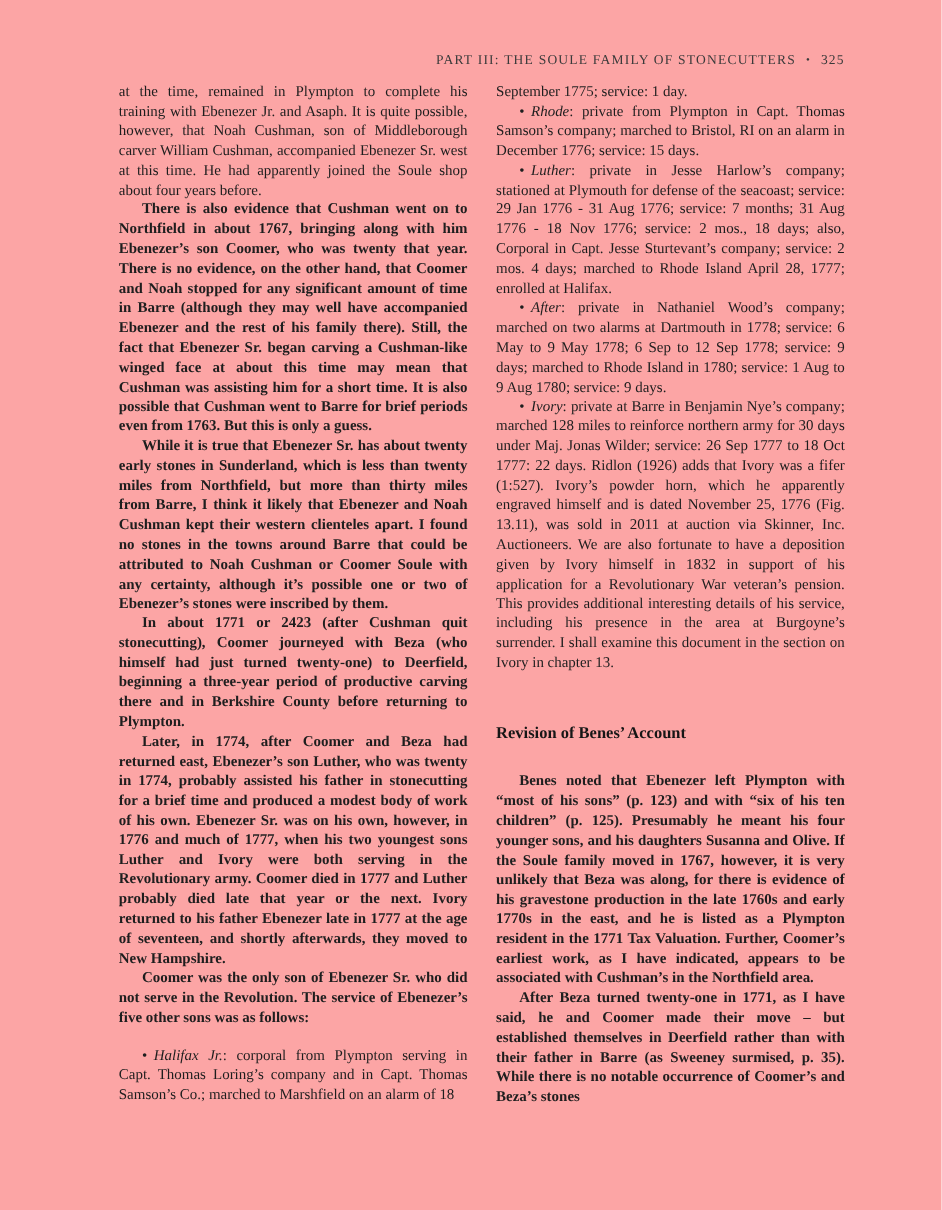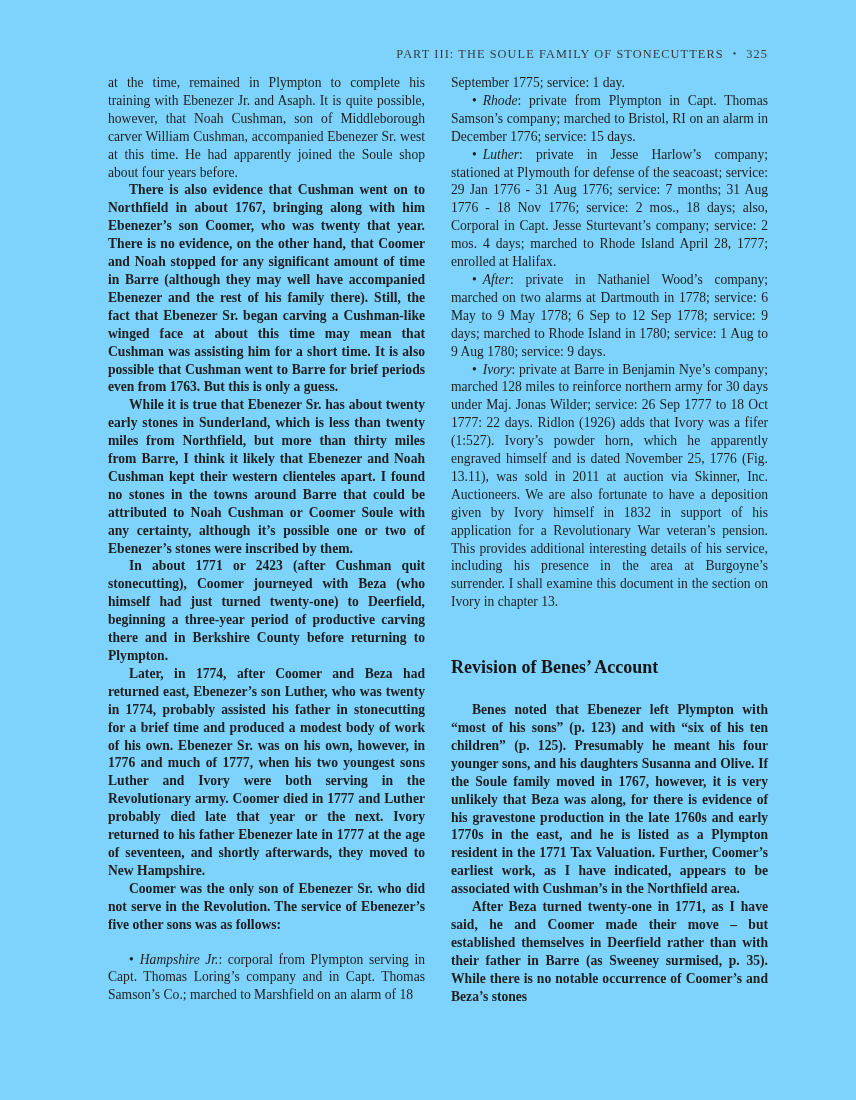--- a/index.html
+++ b/index.html
@@ -4,21 +4,21 @@
 <style>
   html, body {
     margin: 0;
     padding: 0;
     background: #ffffff;
   }
   .page {
     position: relative;
     width: 856px;
     height: 1100px;
-    background: #7dd3fc;
+    background: #fca5a5;
     font-family: "Liberation Serif", serif;
     color: #1f1f1f;
     overflow: hidden;
   }
   .running-header {
     position: absolute;
     top: 47px;
     right: 88px;
     font-size: 12.3px;
     letter-spacing: 1.1px;
@@ -59,21 +59,21 @@
     margin-top: 17px;
   }
   .bullet-marker {
     margin-right: 6px;
   }
   .soldier-name {
     font-style: italic;
   }
   .section-heading {
     font-weight: bold;
-    font-size: 18px;
+    font-size: 15px;
     margin: 48px 0 24px 0;
     text-align: left;
     color: #161616;
   }
 </style>
 </head>
 <body>
 
 <div class="page">
 
@@ -83,21 +83,21 @@
 
   <div class="columns">
 
     <div class="col">
       <p>at the time, remained in Plympton to complete his training with Ebenezer Jr. and Asaph. It is quite possible, however, that Noah Cushman, son of Middleborough carver William Cushman, accompanied Ebenezer Sr. west at this time. He had apparently joined the Soule shop about four years before.</p>
       <p class="indent">There is also evidence that Cushman went on to Northfield in about 1767, bringing along with him Ebenezer’s son Coomer, who was twenty that year. There is no evidence, on the other hand, that Coomer and Noah stopped for any significant amount of time in Barre (although they may well have accompanied Ebenezer and the rest of his family there). Still, the fact that Ebenezer Sr. began carving a Cushman-like winged face at about this time may mean that Cushman was assisting him for a short time. It is also possible that Cushman went to Barre for brief periods even from 1763. But this is only a guess.</p>
       <p class="indent">While it is true that Ebenezer Sr. has about twenty early stones in Sunderland, which is less than twenty miles from Northfield, but more than thirty miles from Barre, I think it likely that Ebenezer and Noah Cushman kept their western clienteles apart. I found no stones in the towns around Barre that could be attributed to Noah Cushman or Coomer Soule with any certainty, although it’s possible one or two of Ebenezer’s stones were inscribed by them.</p>
       <p class="indent">In about 1771 or 2423 (after Cushman quit stonecutting), Coomer journeyed with Beza (who himself had just turned twenty-one) to Deerfield, beginning a three-year period of productive carving there and in Berkshire County before returning to Plympton.</p>
       <p class="indent">Later, in 1774, after Coomer and Beza had returned east, Ebenezer’s son Luther, who was twenty in 1774, probably assisted his father in stonecutting for a brief time and produced a modest body of work of his own. Ebenezer Sr. was on his own, however, in 1776 and much of 1777, when his two youngest sons Luther and Ivory were both serving in the Revolutionary army. Coomer died in 1777 and Luther probably died late that year or the next. Ivory returned to his father Ebenezer late in 1777 at the age of seventeen, and shortly afterwards, they moved to New Hampshire.</p>
       <p class="indent">Coomer was the only son of Ebenezer Sr. who did not serve in the Revolution. The service of Ebenezer’s five other sons was as follows:</p>
-      <p class="bullet-p bullet-gap"><span class="bullet-marker">•</span><em class="soldier-name">Hampshire Jr.</em><span>: corporal from Plympton serving in Capt. Thomas Loring’s company and in Capt. Thomas Samson’s Co.; marched to Marshfield on an alarm of 18</span></p>
+      <p class="bullet-p bullet-gap"><span class="bullet-marker">•</span><em class="soldier-name">Halifax Jr.</em><span>: corporal from Plympton serving in Capt. Thomas Loring’s company and in Capt. Thomas Samson’s Co.; marched to Marshfield on an alarm of 18</span></p>
     </div>
 
     <div class="col">
       <p>September 1775; service: 1 day.</p>
       <p class="bullet-p"><span class="bullet-marker">•</span><em class="soldier-name">Rhode</em><span>: private from Plympton in Capt. Thomas Samson’s company; marched to Bristol, RI on an alarm in December 1776; service: 15 days.</span></p>
       <p class="bullet-p"><span class="bullet-marker">•</span><em class="soldier-name">Luther</em><span>: private in Jesse Harlow’s company; stationed at Plymouth for defense of the seacoast; service: 29 Jan 1776 - 31 Aug 1776; service: 7 months; 31 Aug 1776 - 18 Nov 1776; service: 2 mos., 18 days; also, Corporal in Capt. Jesse Sturtevant’s company; service: 2 mos. 4 days; marched to Rhode Island April 28, 1777; enrolled at Halifax.</span></p>
       <p class="bullet-p"><span class="bullet-marker">•</span><em class="soldier-name">After</em><span>: private in Nathaniel Wood’s company; marched on two alarms at Dartmouth in 1778; service: 6 May to 9 May 1778; 6 Sep to 12 Sep 1778; service: 9 days; marched to Rhode Island in 1780; service: 1 Aug to 9 Aug 1780; service: 9 days.</span></p>
       <p class="bullet-p"><span class="bullet-marker">•</span><em class="soldier-name">Ivory</em><span>: private at Barre in Benjamin Nye’s company; marched 128 miles to reinforce northern army for 30 days under Maj. Jonas Wilder; service: 26 Sep 1777 to 18 Oct 1777: 22 days. Ridlon (1926) adds that Ivory was a fifer (1:527). Ivory’s powder horn, which he apparently engraved himself and is dated November 25, 1776 (Fig. 13.11), was sold in 2011 at auction via Skinner, Inc. Auctioneers. We are also fortunate to have a deposition given by Ivory himself in 1832 in support of his application for a Revolutionary War veteran’s pension. This provides additional interesting details of his service, including his presence in the area at Burgoyne’s surrender. I shall examine this document in the section on Ivory in chapter 13.</span></p>
       <h2 class="section-heading">Revision of Benes’ Account</h2>
       <p class="indent">Benes noted that Ebenezer left Plympton with “most of his sons” (p. 123) and with “six of his ten children” (p. 125). Presumably he meant his four younger sons, and his daughters Susanna and Olive. If the Soule family moved in 1767, however, it is very unlikely that Beza was along, for there is evidence of his gravestone production in the late 1760s and early 1770s in the east, and he is listed as a Plympton resident in the 1771 Tax Valuation. Further, Coomer’s earliest work, as I have indicated, appears to be associated with Cushman’s in the Northfield area.</p>

